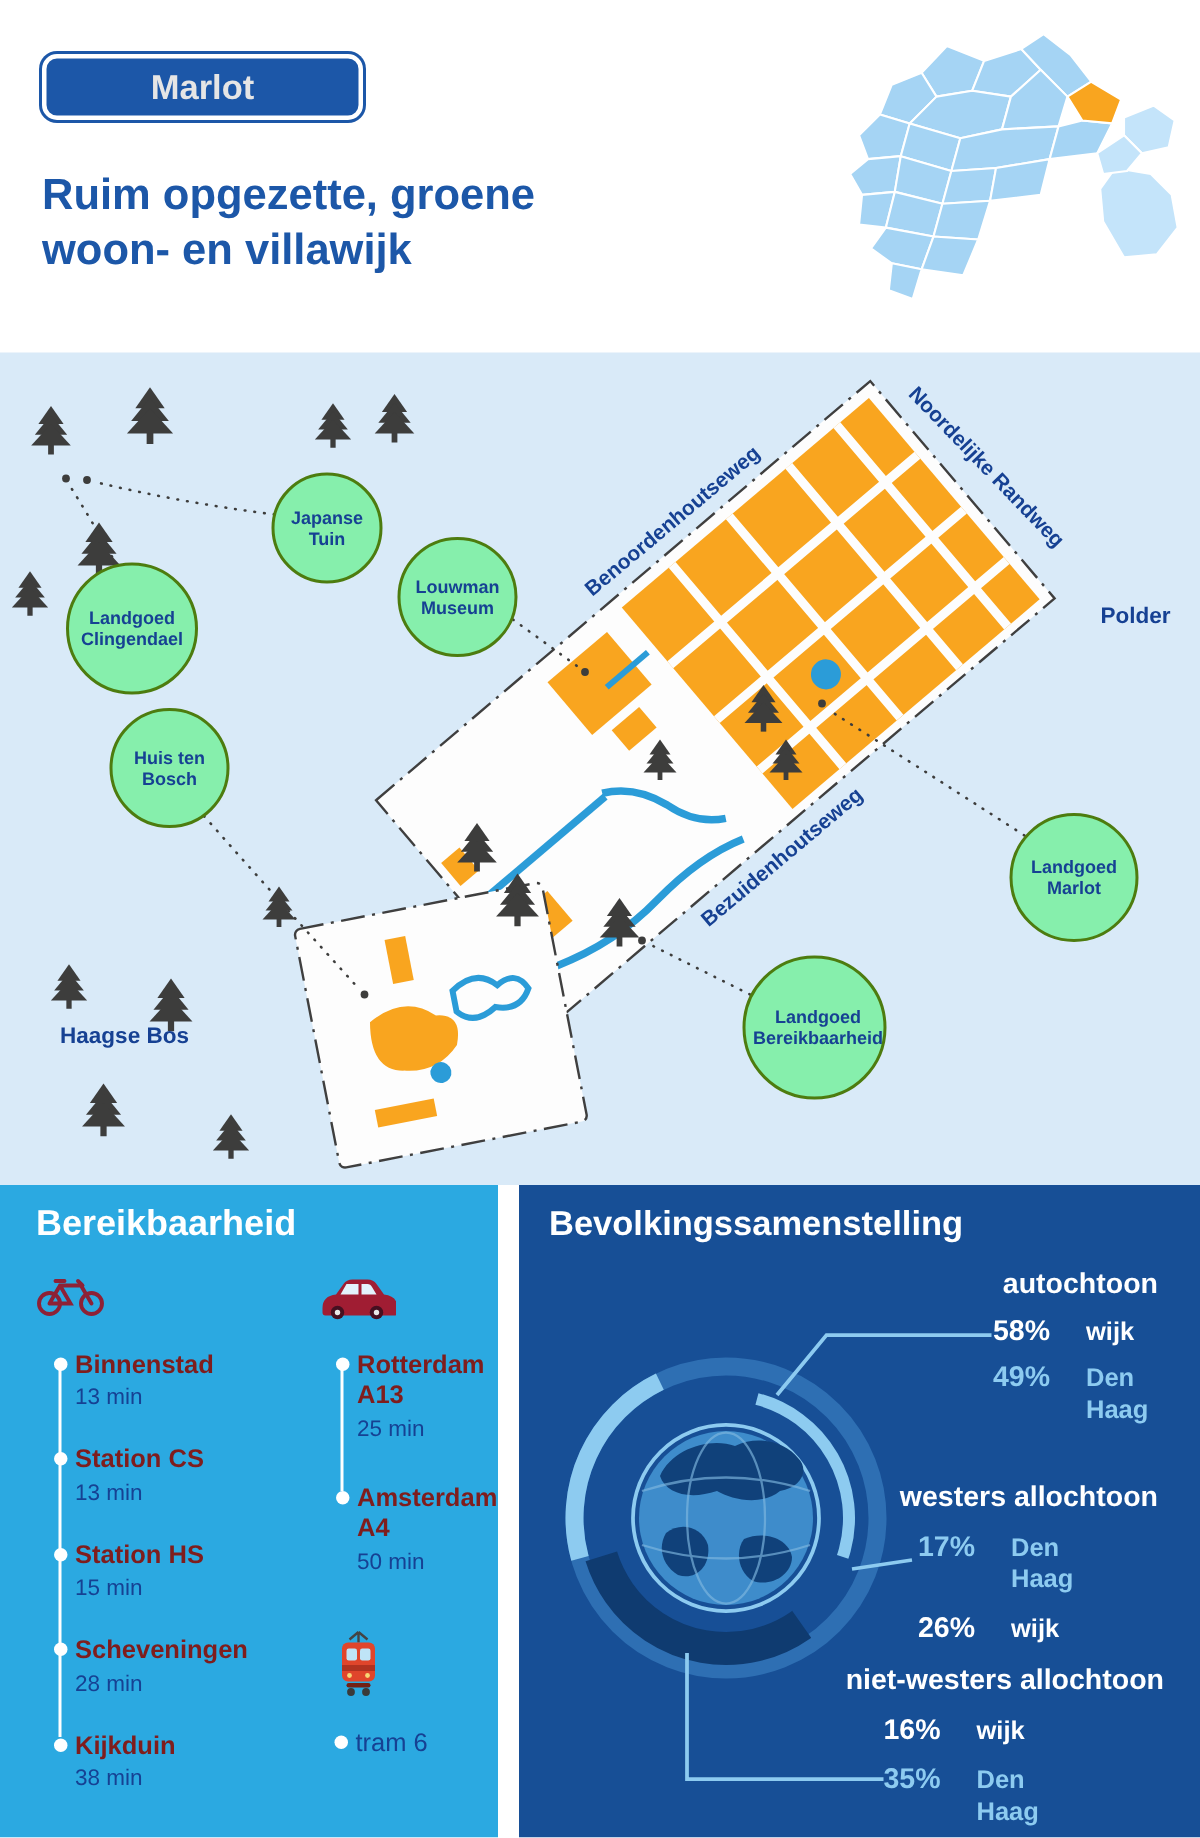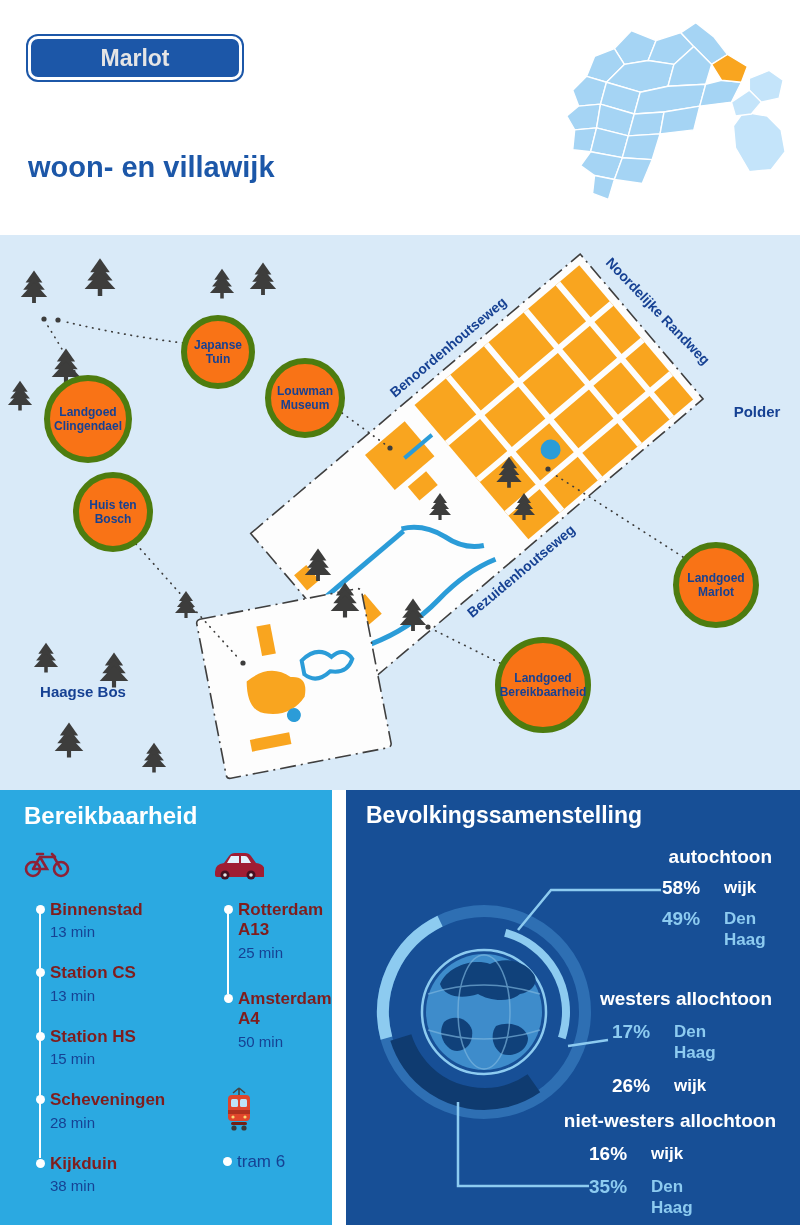--- a/index.html
+++ b/index.html
@@ -19,22 +19,22 @@
   
   .map-section { position: absolute; top: 235px; left: 0; width: 800px; height: 555px; background: #D9EAF8; }
   .map-art { position: absolute; inset: 0; width: 800px; height: 555px; }
   .road-label { position: absolute; white-space: nowrap; color: #164193; font-weight: bold; font-size: 14px; }
   .rl-benoorden { left: 448px; top: 112px; transform: translate(-50%,-50%) rotate(-40deg); }
   .rl-randweg   { left: 658px; top: 76px;  transform: translate(-50%,-50%) rotate(46deg); }
   .rl-bezuiden  { left: 521px; top: 336px; transform: translate(-50%,-50%) rotate(-40deg); }
   .area-label { position: absolute; color: #164193; font-weight: bold; font-size: 15px; transform: translate(-50%,-50%); white-space: nowrap; }
   .al-polder { left: 757px; top: 176px; }
   .al-haagsebos { left: 83px; top: 456px; }
-  .poi { position: absolute; background: #f97316; border: 6px solid #4d7c0f; border-radius: 50%;
-         display: flex; align-items: center; justify-content: center; text-align: center;
+  .poi { position: absolute; background: #86efac; border: 2px solid #4d7c0f; border-radius: 50%;
+         display: flex; align-items: center; text-align: center;
          color: #164193; font-weight: bold; font-size: 12px; line-height: 1.18; padding: 5px; }
   .poi-japanse      { left: 181px; top: 80px;  width: 74px; height: 74px; }
   .poi-louwman      { left: 265px; top: 123px; width: 80px; height: 80px; }
   .poi-clingendael  { left: 44px;  top: 140px; width: 88px; height: 88px; }
   .poi-huistenbosch { left: 73px;  top: 237px; width: 80px; height: 80px; }
   .poi-marlot       { left: 673px; top: 307px; width: 86px; height: 86px; }
   .poi-reigersbergen{ left: 495px; top: 402px; width: 96px; height: 96px; }
 
   
   .bottom { position: absolute; top: 790px; left: 0; width: 800px; height: 435px; display: flex; gap: 14px; background: #fff; }
@@ -81,21 +81,21 @@
 </head>
 <body>
 
 <div class="page">
 
   <header class="header">
     <div class="badge">
       <span>Marlot</span>
     </div>
     <h1 class="title">
-      <br>
+      <span>Ruim opgezette, groene</span><br>
       <span>woon- en villawijk</span>
     </h1>
     <svg class="minimap" viewBox="0 0 260 195">
       <g fill="#A5D4F4" stroke="#fff" stroke-width="1.4" stroke-linejoin="round">
         <polygon points="95,10 120,20 112,40 88,44 78,28"></polygon>
         <polygon points="120,20 145,12 158,26 138,44 112,40"></polygon>
         <polygon points="145,12 160,2 178,16 192,34 176,44 158,26"></polygon>
         <polygon points="78,28 88,44 70,62 50,56 58,36"></polygon>
         <polygon points="88,44 112,40 138,44 132,66 104,72 70,62"></polygon>
         <polygon points="138,44 158,26 176,44 170,64 132,66"></polygon>

